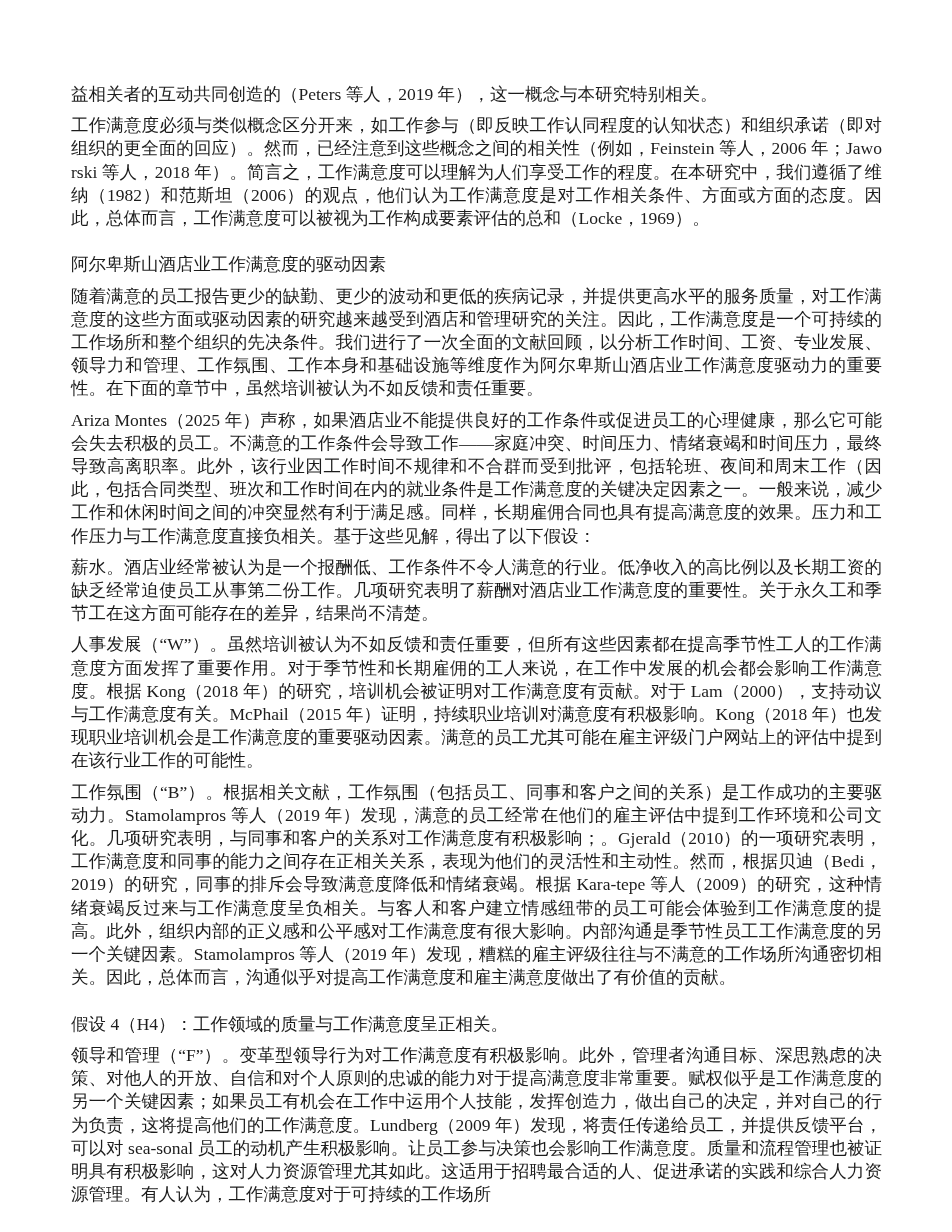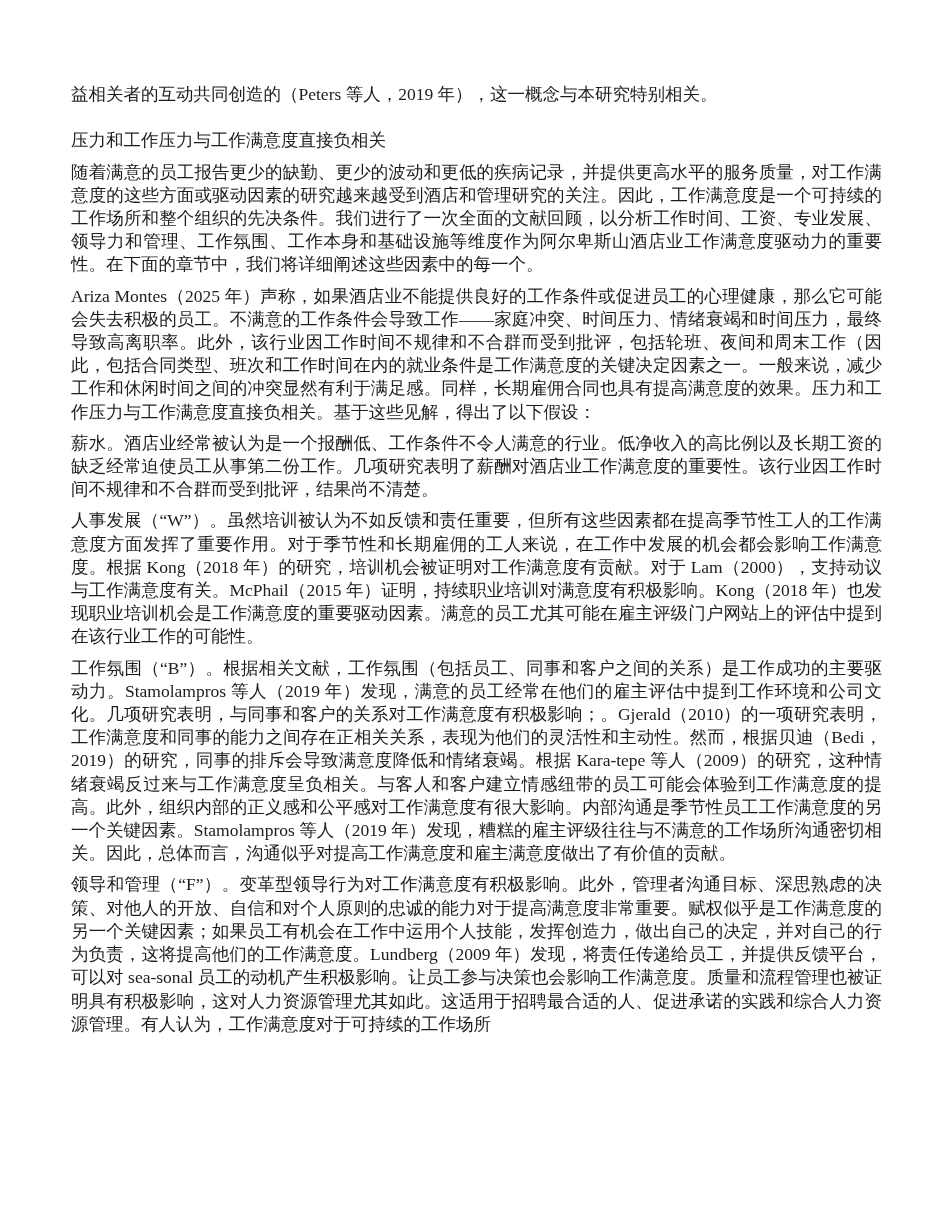--- a/index.html
+++ b/index.html
@@ -34,20 +34,22 @@
   }
   .page p.heading {
     text-align: left;
   }
 </style>
 </head>
 <body>
 
 <div class="page">
   <p>益相关者的互动共同创造的（Peters 等人，2019 年），这一概念与本研究特别相关。</p>
-  <p class="gap heading">压力和工作压力与工作满意度直接负相关</p>
-  <p>随着满意的员工报告更少的缺勤、更少的波动和更低的疾病记录，并提供更高水平的服务质量，对工作满意度的这些方面或驱动因素的研究越来越受到酒店和管理研究的关注。因此，工作满意度是一个可持续的工作场所和整个组织的先决条件。我们进行了一次全面的文献回顾，以分析工作时间、工资、专业发展、领导力和管理、工作氛围、工作本身和基础设施等维度作为阿尔卑斯山酒店业工作满意度驱动力的重要性。在下面的章节中，我们将详细阐述这些因素中的每一个。</p>
+  <p>工作满意度必须与类似概念区分开来，如工作参与（即反映工作认同程度的认知状态）和组织承诺（即对组织的更全面的回应）。然而，已经注意到这些概念之间的相关性（例如，Feinstein 等人，2006 年；Jaworski 等人，2018 年）。简言之，工作满意度可以理解为人们享受工作的程度。在本研究中，我们遵循了维纳（1982）和范斯坦（2006）的观点，他们认为工作满意度是对工作相关条件、方面或方面的态度。因此，总体而言，工作满意度可以被视为工作构成要素评估的总和（Locke，1969）。</p>
+  <p class="gap heading">阿尔卑斯山酒店业工作满意度的驱动因素</p>
+  <p>随着满意的员工报告更少的缺勤、更少的波动和更低的疾病记录，并提供更高水平的服务质量，对工作满意度的这些方面或驱动因素的研究越来越受到酒店和管理研究的关注。因此，工作满意度是一个可持续的工作场所和整个组织的先决条件。我们进行了一次全面的文献回顾，以分析工作时间、工资、专业发展、领导力和管理、工作氛围、工作本身和基础设施等维度作为阿尔卑斯山酒店业工作满意度驱动力的重要性。在下面的章节中，虽然培训被认为不如反馈和责任重要。</p>
   <p>Ariza Montes（2025 年）声称，如果酒店业不能提供良好的工作条件或促进员工的心理健康，那么它可能会失去积极的员工。不满意的工作条件会导致工作——家庭冲突、时间压力、情绪衰竭和时间压力，最终导致高离职率。此外，该行业因工作时间不规律和不合群而受到批评，包括轮班、夜间和周末工作（因此，包括合同类型、班次和工作时间在内的就业条件是工作满意度的关键决定因素之一。一般来说，减少工作和休闲时间之间的冲突显然有利于满足感。同样，长期雇佣合同也具有提高满意度的效果。压力和工作压力与工作满意度直接负相关。基于这些见解，得出了以下假设：</p>
-  <p>薪水。酒店业经常被认为是一个报酬低、工作条件不令人满意的行业。低净收入的高比例以及长期工资的缺乏经常迫使员工从事第二份工作。几项研究表明了薪酬对酒店业工作满意度的重要性。该行业因工作时间不规律和不合群而受到批评，结果尚不清楚。</p>
+  <p>薪水。酒店业经常被认为是一个报酬低、工作条件不令人满意的行业。低净收入的高比例以及长期工资的缺乏经常迫使员工从事第二份工作。几项研究表明了薪酬对酒店业工作满意度的重要性。关于永久工和季节工在这方面可能存在的差异，结果尚不清楚。</p>
   <p>人事发展（“W”）。虽然培训被认为不如反馈和责任重要，但所有这些因素都在提高季节性工人的工作满意度方面发挥了重要作用。对于季节性和长期雇佣的工人来说，在工作中发展的机会都会影响工作满意度。根据 Kong（2018 年）的研究，培训机会被证明对工作满意度有贡献。对于 Lam（2000），支持动议与工作满意度有关。McPhail（2015 年）证明，持续职业培训对满意度有积极影响。Kong（2018 年）也发现职业培训机会是工作满意度的重要驱动因素。满意的员工尤其可能在雇主评级门户网站上的评估中提到在该行业工作的可能性。</p>
   <p>工作氛围（“B”）。根据相关文献，工作氛围（包括员工、同事和客户之间的关系）是工作成功的主要驱动力。Stamolampros 等人（2019 年）发现，满意的员工经常在他们的雇主评估中提到工作环境和公司文化。几项研究表明，与同事和客户的关系对工作满意度有积极影响；。Gjerald（2010）的一项研究表明，工作满意度和同事的能力之间存在正相关关系，表现为他们的灵活性和主动性。然而，根据贝迪（Bedi，2019）的研究，同事的排斥会导致满意度降低和情绪衰竭。根据 Kara-tepe 等人（2009）的研究，这种情绪衰竭反过来与工作满意度呈负相关。与客人和客户建立情感纽带的员工可能会体验到工作满意度的提高。此外，组织内部的正义感和公平感对工作满意度有很大影响。内部沟通是季节性员工工作满意度的另一个关键因素。Stamolampros 等人（2019 年）发现，糟糕的雇主评级往往与不满意的工作场所沟通密切相关。因此，总体而言，沟通似乎对提高工作满意度和雇主满意度做出了有价值的贡献。</p>
+  <p class="gap">假设 4（H4）：工作领域的质量与工作满意度呈正相关。</p>
   <p>领导和管理（“F”）。变革型领导行为对工作满意度有积极影响。此外，管理者沟通目标、深思熟虑的决策、对他人的开放、自信和对个人原则的忠诚的能力对于提高满意度非常重要。赋权似乎是工作满意度的另一个关键因素；如果员工有机会在工作中运用个人技能，发挥创造力，做出自己的决定，并对自己的行为负责，这将提高他们的工作满意度。Lundberg（2009 年）发现，将责任传递给员工，并提供反馈平台，可以对 sea-sonal 员工的动机产生积极影响。让员工参与决策也会影响工作满意度。质量和流程管理也被证明具有积极影响，这对人力资源管理尤其如此。这适用于招聘最合适的人、促进承诺的实践和综合人力资源管理。有人认为，工作满意度对于可持续的工作场所</p>
 </div>
 
 </body></html>

